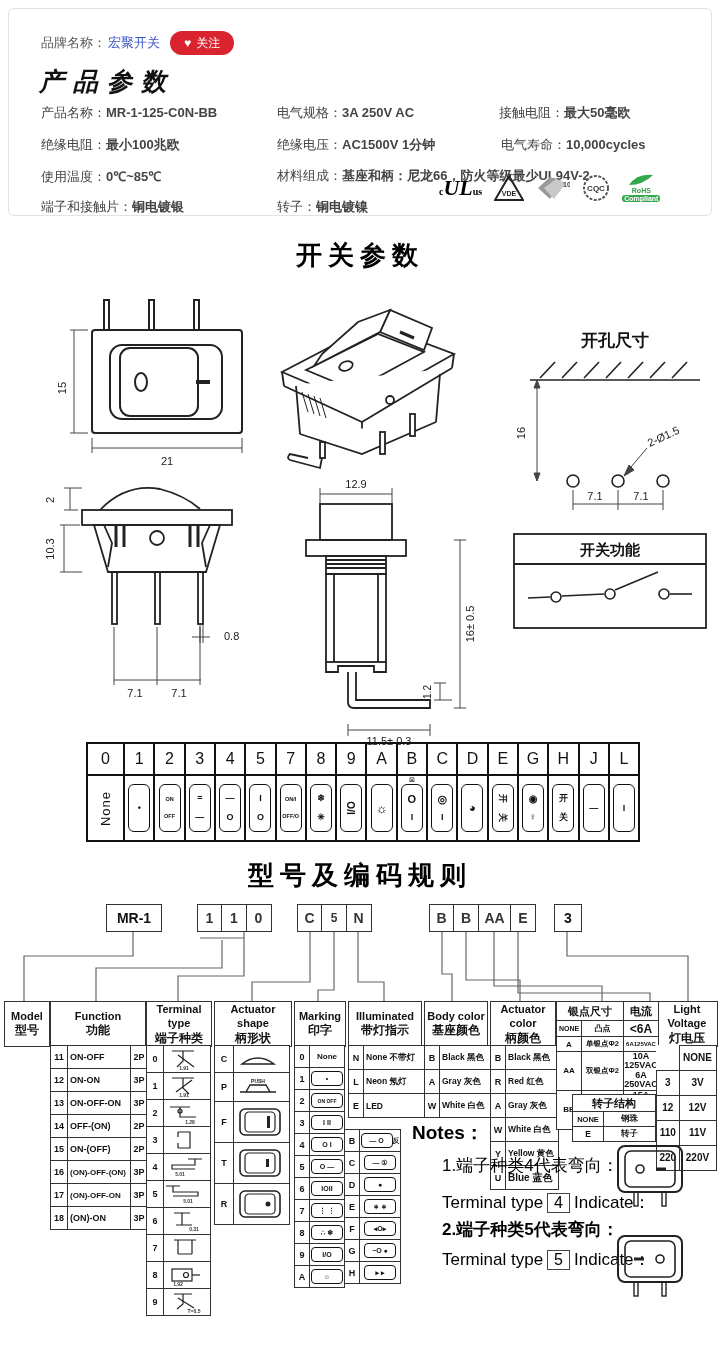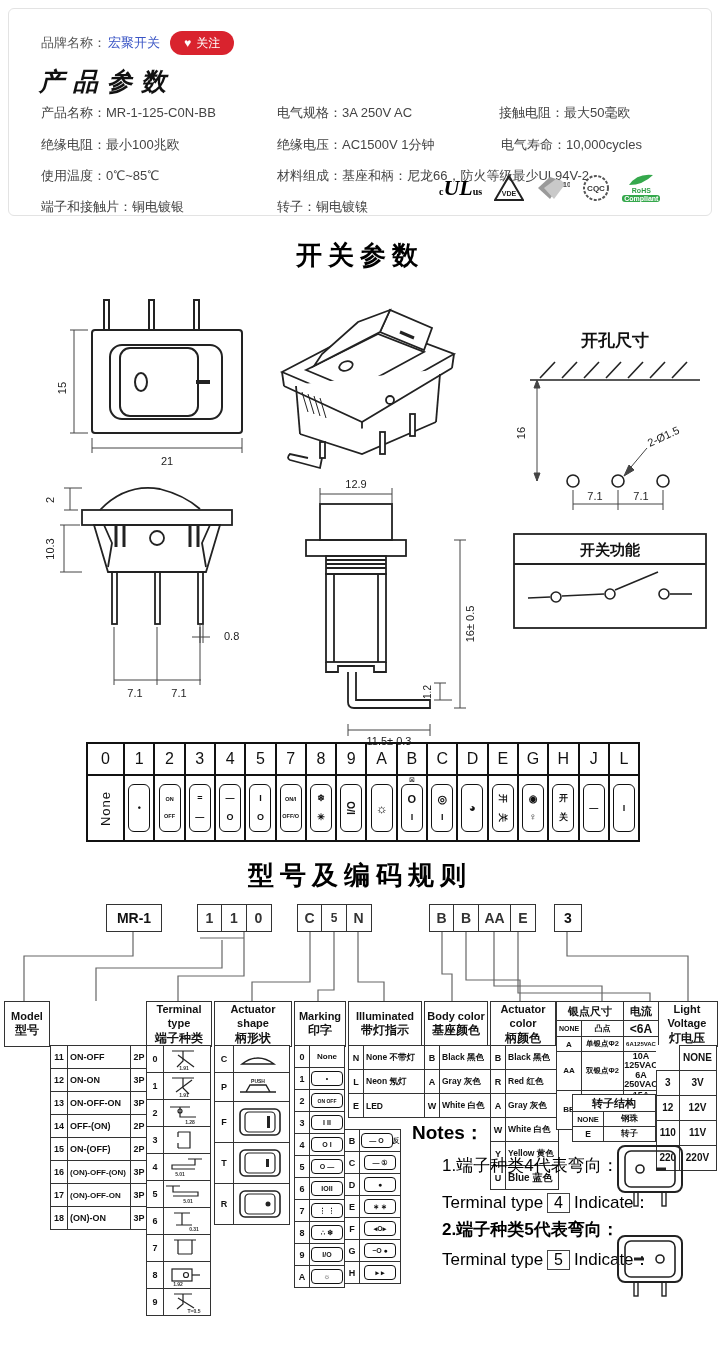--- a/index.html
+++ b/index.html
@@ -5,21 +5,21 @@
   html,body{margin:0;padding:0;background:#fff}
   body{width:720px;height:1345px;position:relative;font-family:"Liberation Sans",sans-serif;color:#333;overflow:hidden}
   .abs{position:absolute}
   
   .card{left:8px;top:8px;width:702px;height:206px;border:1px solid #e3e3e3;border-radius:6px;background:#fff}
   .brandline{left:32px;top:22px;font-size:13px;color:#555;display:flex;align-items:center;gap:10px}
   .brandlink{color:#3a55c5;cursor:pointer}
   .followbtn{background:#d9232e;color:#fff;border:none;border-radius:15px;height:24px;padding:0 14px;font-size:12px;display:inline-flex;align-items:center;gap:5px;cursor:pointer}
   .ptitle{left:30px;top:56px;font-family:"Liberation Serif",serif;font-style:italic;font-weight:bold;font-size:25px;letter-spacing:9px;color:#111}
   .spec{font-size:13px;color:#444;white-space:nowrap}
-  .spec b{font-weight:normal}
+  .spec b{font-weight:bold}
   .certrow{display:flex;align-items:center;gap:12px}
   .ulb{font-family:"Liberation Serif",serif;font-weight:bold;color:#000}
   .ulb .big{font-size:22px;font-style:italic}
   .ulb .sm{font-size:10px;font-weight:bold}
   .rohs{display:inline-flex;flex-direction:column;align-items:center;color:#2e9e44;font-size:7px;font-weight:bold;line-height:1.1}
   
   .h1{width:720px;text-align:center;font-size:26px;font-weight:bold;color:#000;letter-spacing:6px}
   
   svg{display:block}
   .dim{font-size:11px;fill:#222}
@@ -471,20 +471,24 @@
       <div>B</div>
       <div style="width:32px">AA</div>
       <div>E</div>
   </div>
   <div class="cbox" style="left:554px;width:26px">3</div>
 
   <div class="hdrbox" style="left:4px;width:44px">
       <span class="hdr-en">Model</span>
       <span class="hdr-zh">型号</span>
     </div>
+  <div class="hdrbox" style="left:50px;width:94px">
+      <span class="hdr-en">Function</span>
+      <span class="hdr-zh">功能</span>
+    </div>
   <div class="hdrbox" style="left:146px;width:64px">
       <span class="hdr-en">Terminal type</span>
       <span class="hdr-zh">端子种类</span>
     </div>
   <div class="hdrbox" style="left:214px;width:76px">
       <span class="hdr-en">Actuator shape</span>
       <span class="hdr-zh">柄形状</span>
     </div>
   <div class="hdrbox" style="left:294px;width:50px">
       <span class="hdr-en">Marking</span>

